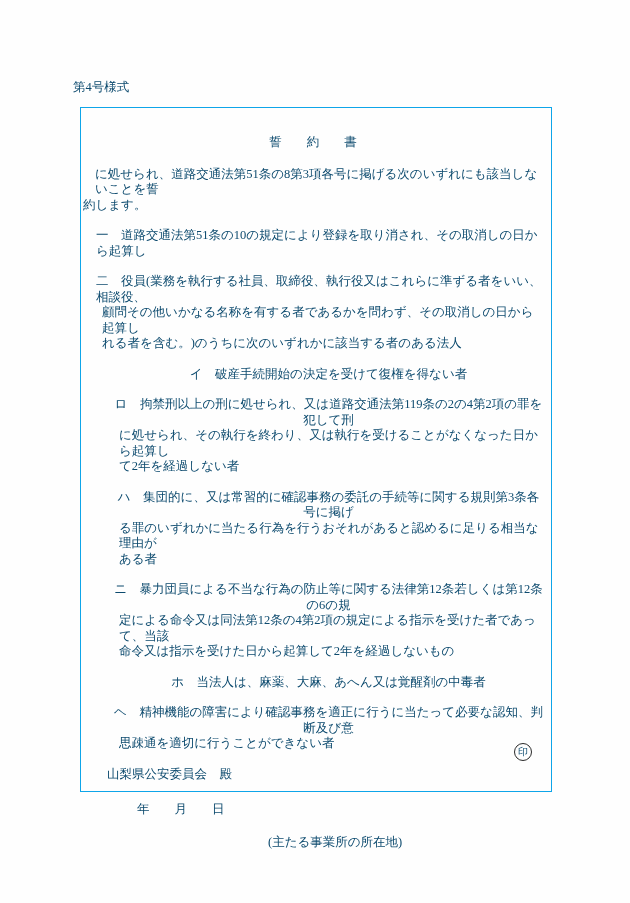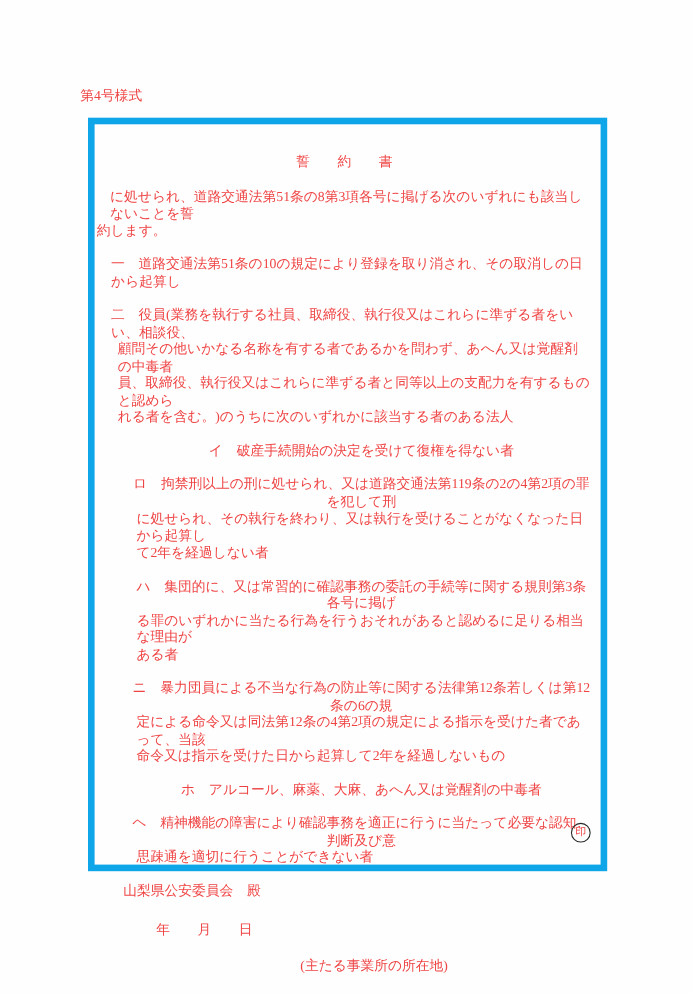--- a/index.html
+++ b/index.html
@@ -6,37 +6,37 @@
     margin: 0;
     padding: 0;
     background: #ffffff;
   }
   .page {
     position: relative;
     width: 630px;
     height: 903px;
     background: #fefefe;
     font-family: "Liberation Serif", "DejaVu Serif", serif;
-    color: #ef4444;
+    color: #0c4a6e;
     font-size: 12.5px;
     line-height: 15.5px;
     overflow: hidden;
   }
   .form-label {
     position: absolute;
     left: 73px;
     top: 80px;
   }
   .sheet {
     position: absolute;
     left: 80px;
     top: 107px;
     width: 472px;
     height: 685px;
-    border: 6px solid #0ea5e9;
+    border: 1px solid #0ea5e9;
     box-sizing: border-box;
     padding: 27px 8px 0 2px;
   }
   .title {
     text-align: center;
     margin-bottom: 16px;
   }
   .block { margin-bottom: 15px; }
   .ln { white-space: pre-wrap; }
   .ind-first { padding-left: 12px; }   
@@ -75,22 +75,21 @@
       <div class="ln ind-first">に処せられ、道路交通法第51条の8第3項各号に掲げる次のいずれにも該当しないことを誓</div>
       <div class="ln">約します。</div>
     </div>
 
     <div class="block">
       <div class="ln i1-head">一　道路交通法第51条の10の規定により登録を取り消され、その取消しの日から起算し</div>
     </div>
 
     <div class="block">
       <div class="ln i1-head">二　役員(業務を執行する社員、取締役、執行役又はこれらに準ずる者をいい、相談役、</div>
-      <div class="ln i1-cont">顧問その他いかなる名称を有する者であるかを問わず、あへん又は覚醒剤の中毒者</div>
-      <div class="ln i1-cont">員、取締役、執行役又はこれらに準ずる者と同等以上の支配力を有するものと認めら</div>
+      <div class="ln i1-cont">顧問その他いかなる名称を有する者であるかを問わず、その取消しの日から起算し</div>
       <div class="ln i1-cont">れる者を含む。)のうちに次のいずれかに該当する者のある法人</div>
     </div>
 
     <div class="block">
       <div class="ln i2-head">イ　破産手続開始の決定を受けて復権を得ない者</div>
     </div>
 
     <div class="block">
       <div class="ln i2-head">ロ　拘禁刑以上の刑に処せられ、又は道路交通法第119条の2の4第2項の罪を犯して刑</div>
       <div class="ln i2-cont">に処せられ、その執行を終わり、又は執行を受けることがなくなった日から起算し</div>
@@ -103,21 +102,21 @@
       <div class="ln i2-cont">ある者</div>
     </div>
 
     <div class="block">
       <div class="ln i2-head">ニ　暴力団員による不当な行為の防止等に関する法律第12条若しくは第12条の6の規</div>
       <div class="ln i2-cont">定による命令又は同法第12条の4第2項の規定による指示を受けた者であって、当該</div>
       <div class="ln i2-cont">命令又は指示を受けた日から起算して2年を経過しないもの</div>
     </div>
 
     <div class="block">
-      <div class="ln i2-head">ホ　アルコール、麻薬、大麻、あへん又は覚醒剤の中毒者</div>
+      <div class="ln i2-head">ホ　当法人は、麻薬、大麻、あへん又は覚醒剤の中毒者</div>
     </div>
 
     <div class="block">
       <div class="ln i2-head">ヘ　精神機能の障害により確認事務を適正に行うに当たって必要な認知、判断及び意</div>
       <div class="ln i2-cont">思疎通を適切に行うことができない者</div>
     </div>
 
     <div class="ln addressee">山梨県公安委員会　殿</div>
 
     <div class="ln date-line">年　　月　　日</div>

